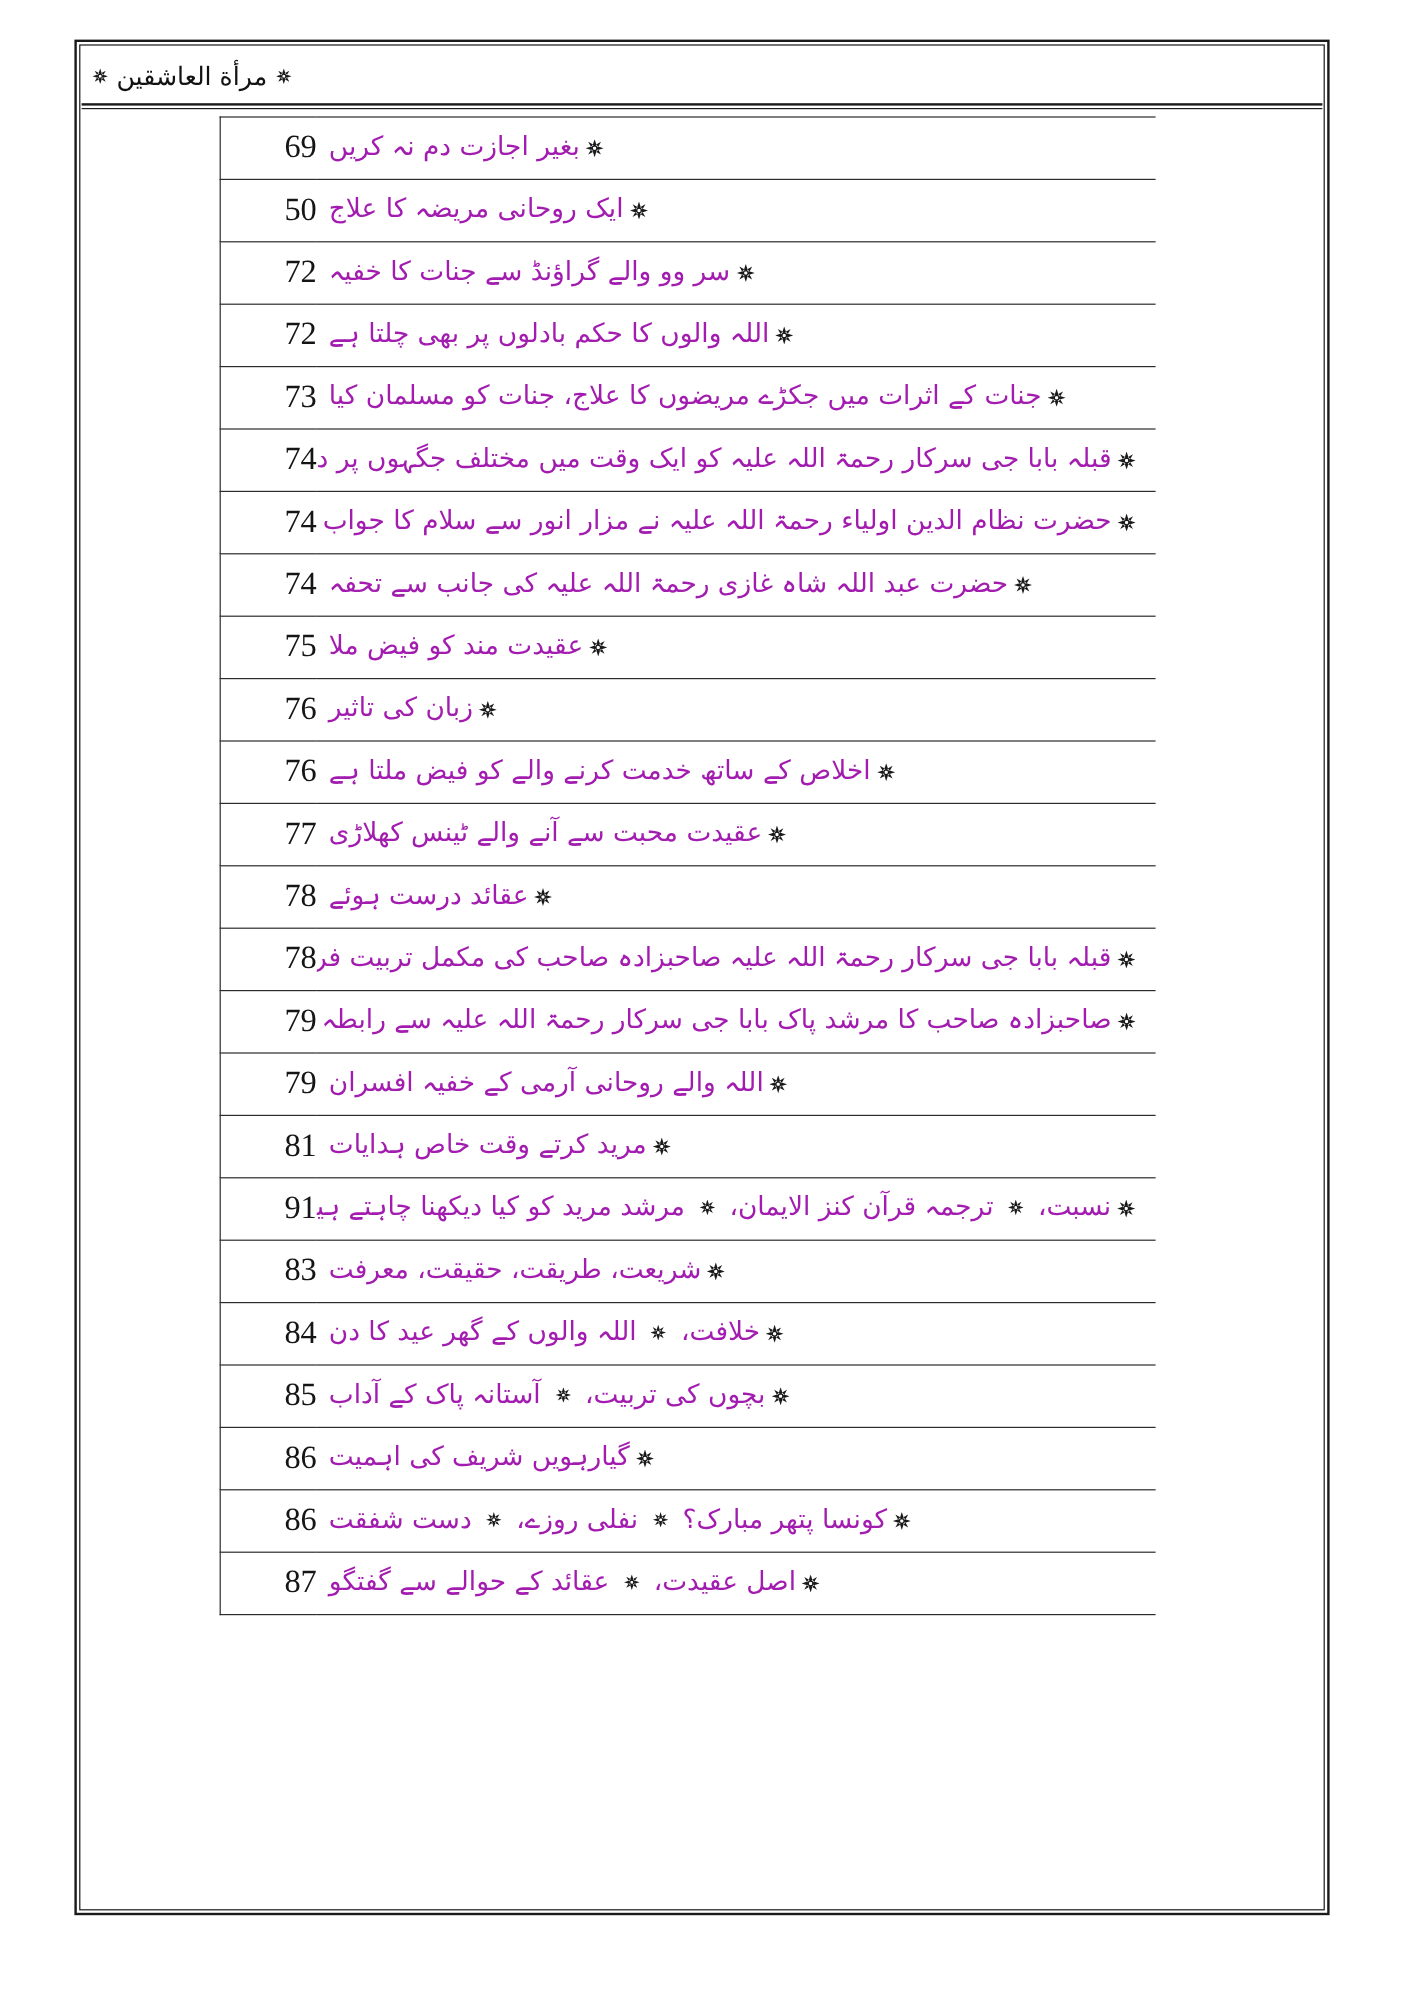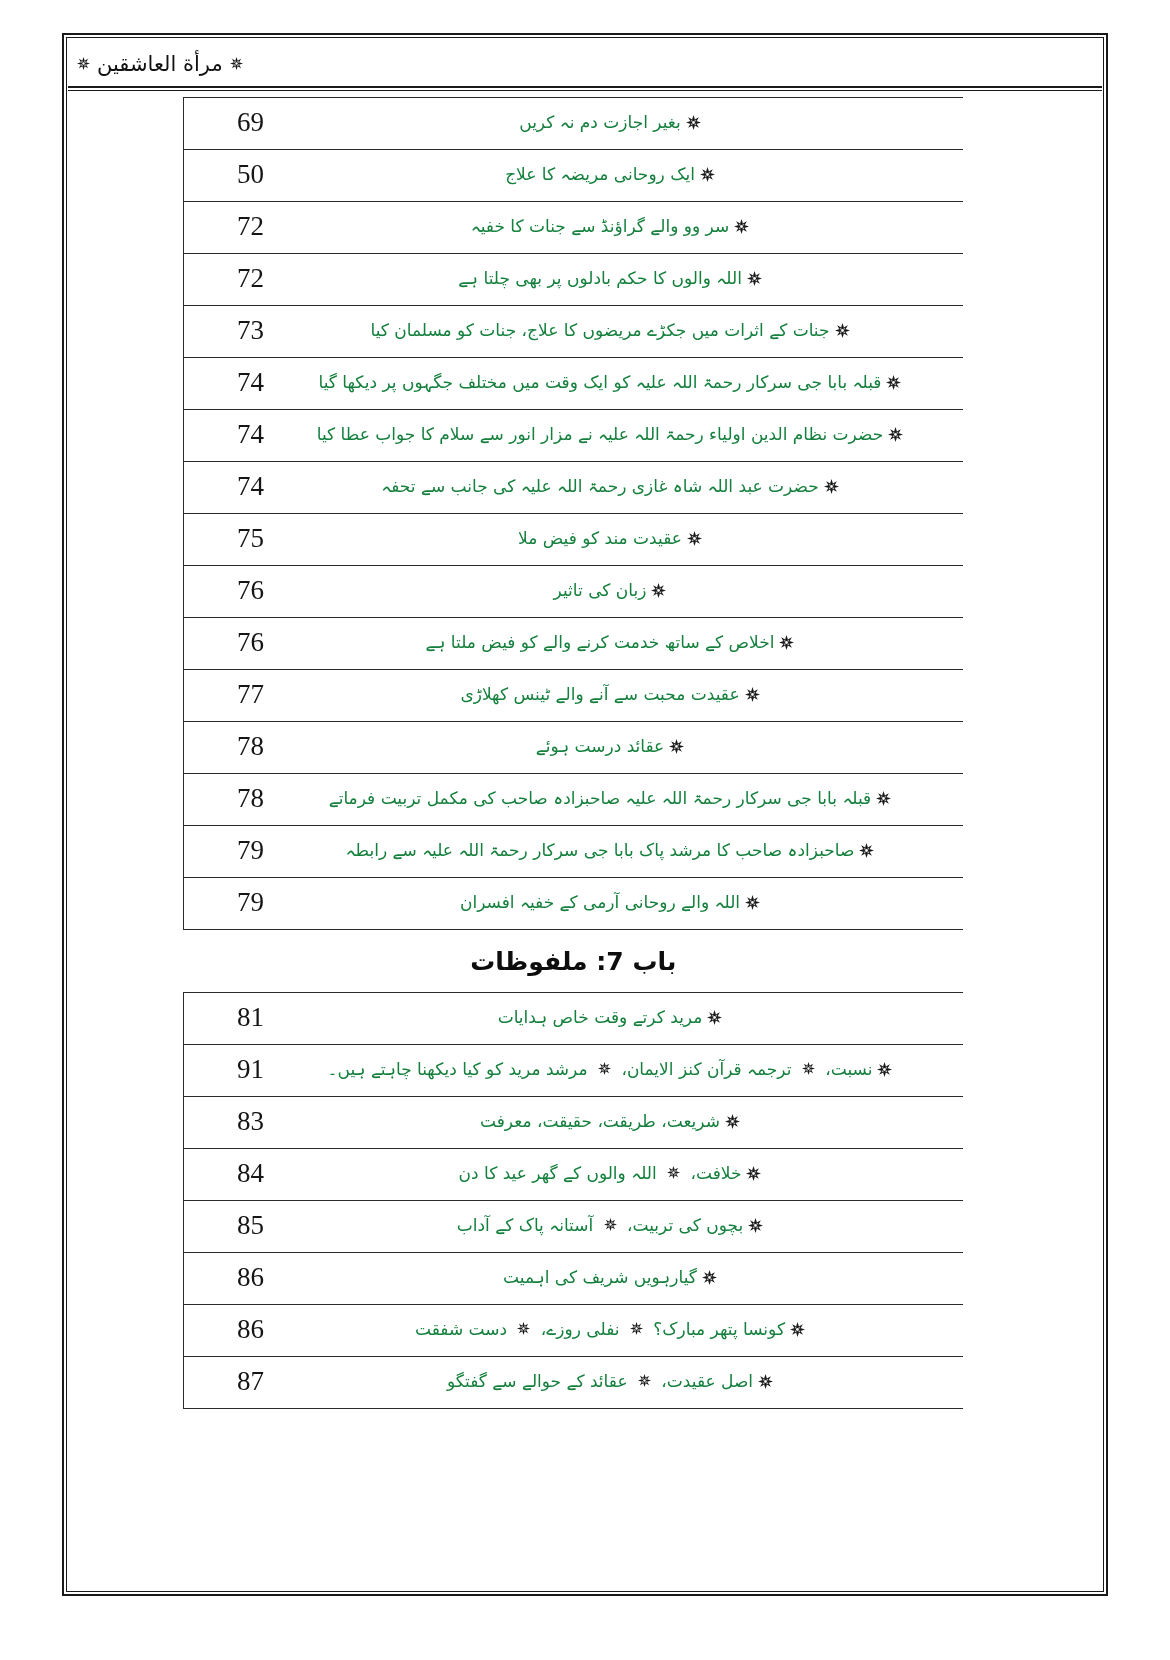--- a/index.html
+++ b/index.html
@@ -92,25 +92,25 @@
   td.pageno {
     width: 80px;
     text-align: right;
     font-family: "Liberation Serif", "DejaVu Serif", serif;
     font-size: 27px;
     color: #151515;
     border-left: 1.6px solid #2b2b2b;
     padding-bottom: 3px !important;
   }
   td.title {
-    text-align: center;
+    text-align: left;
     padding-right: 16px !important;
     padding-left: 10px !important;
-    font-size: 17px;
-    color: #15803d;
+    font-size: 22px;
+    color: #a21caf;
     line-height: 1.35;
     direction: rtl;
     white-space: nowrap;
     overflow: hidden;
   }
   td.title .ttxt { display: inline-block; transform: translateY(-1px); }
 
   
   tr.chapter > td {
     border: none;
@@ -480,23 +480,20 @@
       <path d="M2.3 2.3 L6.6 4.7 L4.7 6.6 Z"></path>
       <path d="M13.7 2.3 L9.4 4.7 L11.3 6.6 Z"></path>
       <path d="M2.3 13.7 L6.6 11.3 L4.7 9.4 Z"></path>
       <path d="M13.7 13.7 L9.4 11.3 L11.3 9.4 Z"></path>
     </g>
     <circle cx="8" cy="8" r="2.1" fill="none" stroke="#1a1a1a" stroke-width="1.1"></circle>
   </svg>
 </span><span class="ttxt">اللہ والے روحانی آرمی کے خفیہ افسران</span></td>
             <td class="pageno">79</td>
           </tr>
-          <tr class="chapter">
-            <td colspan="2">باب 7: ملفوظات</td>
-          </tr>
           <tr class="entry">
             <td class="title"><span class="rosette">
   <svg viewBox="0 0 16 16" width="15" height="15" aria-hidden="true">
     <g fill="#1a1a1a">
       <path d="M8 0 L9.6 5 L8 6.6 L6.4 5 Z"></path>
       <path d="M8 16 L9.6 11 L8 9.4 L6.4 11 Z"></path>
       <path d="M0 8 L5 9.6 L6.6 8 L5 6.4 Z"></path>
       <path d="M16 8 L11 9.6 L9.4 8 L11 6.4 Z"></path>
       <path d="M2.3 2.3 L6.6 4.7 L4.7 6.6 Z"></path>
       <path d="M13.7 2.3 L9.4 4.7 L11.3 6.6 Z"></path>

